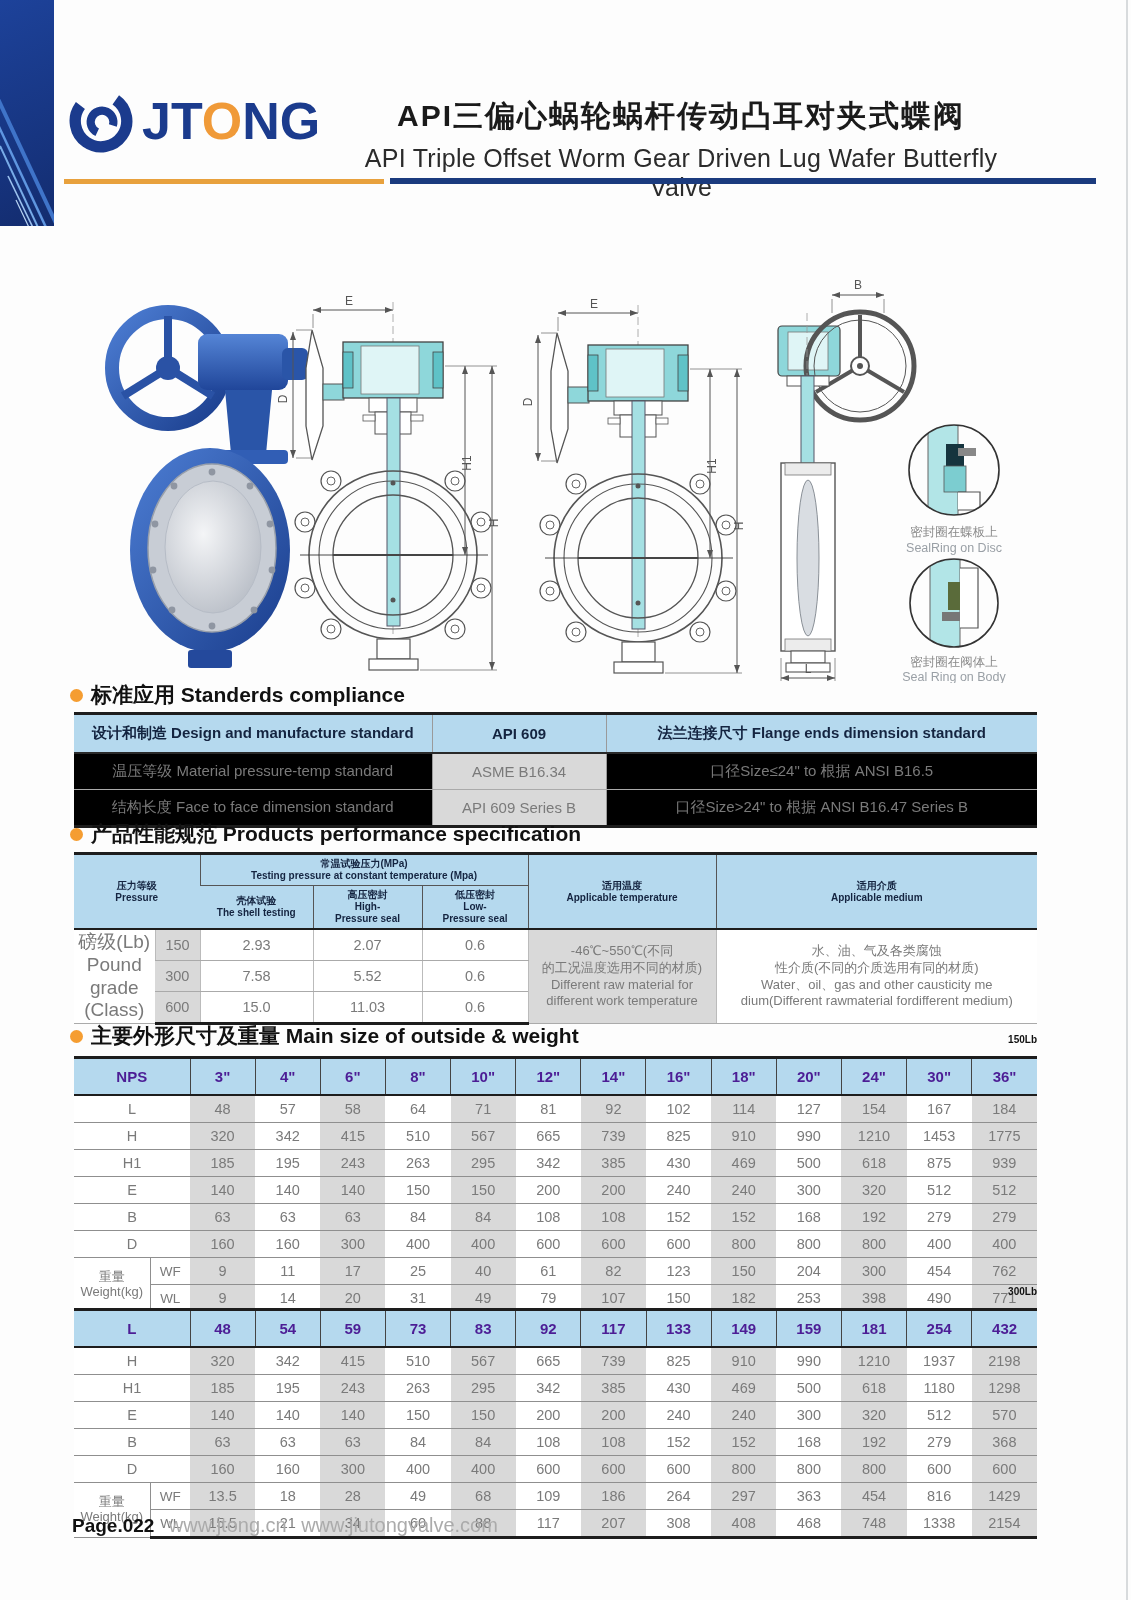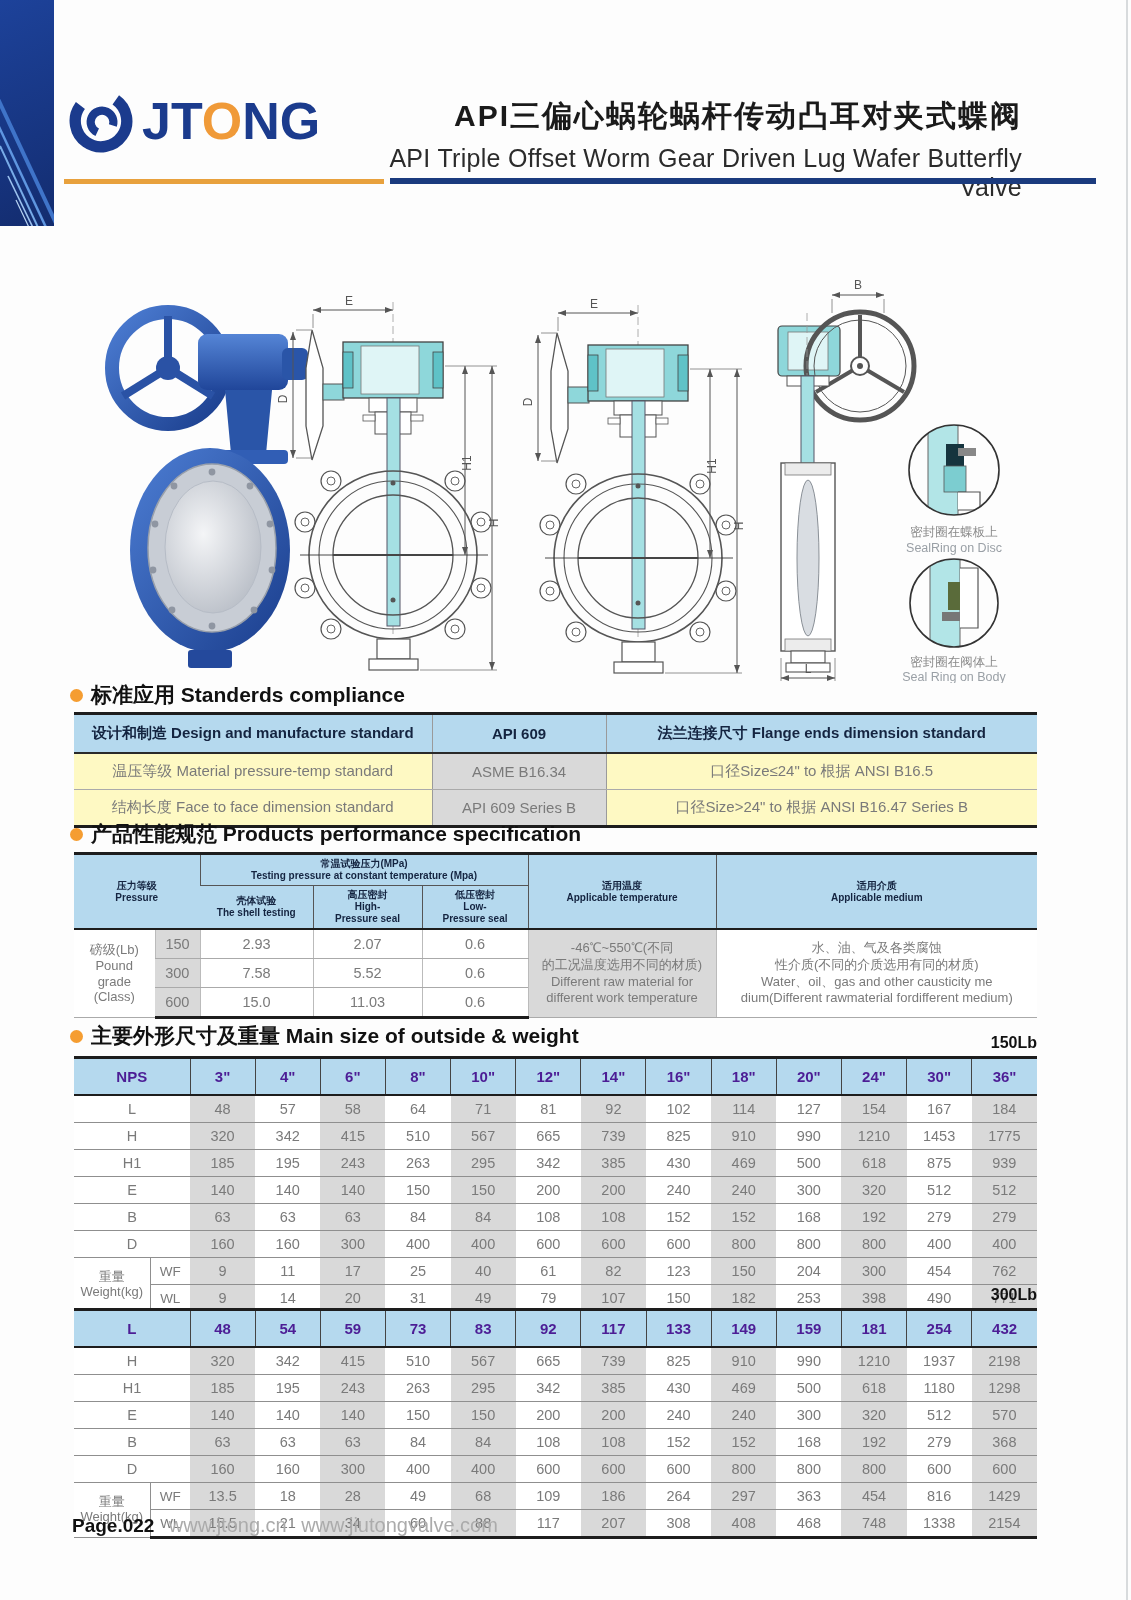--- a/index.html
+++ b/index.html
@@ -5,69 +5,69 @@
   html,body{margin:0;padding:0;background:#e9e9e9;}
   .page{position:relative;width:1131px;height:1600px;margin:0 auto;background:#fdfdfd;
         font-family:"Liberation Sans",sans-serif;overflow:hidden;}
   
   .left-band{position:absolute;left:0;top:0;width:54px;height:226px;
              background:linear-gradient(155deg,#1d429a 0%,#16337d 70%,#132c6e 100%);}
   
   .logo{position:absolute;left:68px;top:86px;display:flex;align-items:center;}
   .logo-text{font-size:52px;font-weight:bold;color:#1b3b8d;letter-spacing:0px;line-height:1;margin-left:8px;text-align:right;}
   .logo-text .o{color:#f09a38;}
-  .titles{position:absolute;left:340px;top:96px;width:682px;text-align:right;}
+  .titles{position:absolute;left:340px;top:96px;width:682px;text-align:center;}
   .title-zh{font-size:30px;font-weight:bold;color:#1a1a1a;letter-spacing:2px;}
   .title-en{font-size:25px;color:#2b2b2b;margin-top:7px;letter-spacing:0.3px;}
   .rule-orange{position:absolute;left:64px;top:179px;width:320px;height:5px;background:#e8a13d;}
   .rule-blue{position:absolute;left:390px;top:178px;width:706px;height:6px;background:#1b3b7e;}
   
   .drawings{position:absolute;left:60px;top:268px;width:1010px;height:415px;}
   .dm{font-family:"Liberation Sans",sans-serif;font-size:12px;fill:#555;}
   .cap-zh{font-family:"Liberation Sans",sans-serif;font-size:12.5px;fill:#8a8a8a;}
   .cap-en{font-family:"Liberation Sans",sans-serif;font-size:12.5px;fill:#9aa0a6;}
   
   .section-title{position:absolute;left:70px;font-size:21px;font-weight:bold;color:#111;}
   .dot{display:inline-block;width:13px;height:13px;border-radius:50%;background:#f59d31;margin-right:8px;}
   #st-standards{top:681px;} #st-perf{top:820px;} #st-size{top:1022px;}
   
   table{border-spacing:0;}
   .std{position:absolute;left:74px;top:712px;width:963px;border-collapse:collapse;table-layout:fixed;}
   .std th{background:#b5d9ee;color:#142440;font-weight:bold;font-size:15px;height:35px;
           border-top:3px solid #1d1d1d;border-bottom:2px solid #2a2a2a;}
   .std th+th,.std td+td{border-left:1px solid #9a9a9a;}
-  .std td{height:33px;text-align:center;color:#7a7a7a;font-size:15px;border-bottom:1px solid #aaa;background:#fef9c3;}
+  .std td{height:33px;text-align:center;color:#7a7a7a;font-size:15px;border-bottom:1px solid #aaa;background:#000000;}
   .std tr:last-child td{border-bottom:3px solid #1d1d1d;}
   .std .g{background:#d9d9d9;}
   
   .perf{position:absolute;left:74px;top:852px;width:963px;border-collapse:collapse;table-layout:fixed;}
   .perf th{background:#b5d9ee;color:#142440;font-size:10px;font-weight:bold;padding:3px 0;line-height:1.2;
            border-top:3px solid #1d1d1d;}
   .perf tr+tr th{border-top:1px solid #555;}
   .perf th+th{border-left:1px solid #555;}
   .perf thead tr:first-child th{border-top:3px solid #1d1d1d;}
   .perf td{text-align:center;color:#7a7a7a;font-size:14.5px;height:26px;border-bottom:1px solid #aaa;background:#fff;}
   .perf td+td{border-left:1px solid #bbb;}
   .perf tbody tr:first-child td{border-top:2px solid #1d1d1d;}
   .perf tbody tr:last-child td{border-bottom:3px solid #1d1d1d;}
   .perf .g{background:#d9d9d9;}
-  .perf .plabel{line-height:1.2;font-size:13px;}
+  .perf .plabel{line-height:1.2;font-size:19px;}
   .perf .ptemp,.perf .pmed{font-size:13px;line-height:1.3;}
   
   .size{position:absolute;left:74px;width:963px;border-collapse:collapse;table-layout:fixed;}
   #size150{top:1056px;} #size300{top:1308px;}
   .size th{background:#b5d9ee;color:#4c1d95;font-weight:bold;font-size:15px;height:33px;
            border-top:3px solid #1d1d1d;border-bottom:2px solid #1d1d1d;}
   .size th+th{border-left:1px solid #444;}
   .size td{height:24px;text-align:center;color:#7a7a7a;font-size:14.5px;border-bottom:1px solid #8f8f8f;background:#fff;}
   .size td.g{background:#d9d9d9;}
   .size tbody tr:last-child td{border-bottom:3px solid #1d1d1d;}
   .size td.wlbl{font-size:13px;line-height:1.15;border-right:1px solid #8f8f8f;}
   .size td.wsub{font-size:13.5px;}
-  .badge{position:absolute;right:94px;font-size:16px;font-weight:bold;color:#111;}
+  .badge{position:absolute;right:94px;font-size:10px;font-weight:bold;color:#111;}
   #b150{top:1034px;} #b300{top:1286px;margin-left:32px;}
   
   .footer{position:absolute;left:72px;top:1514px;}
   .page-num{font-weight:bold;font-size:19px;color:#111;}
   .urls{color:#ababab;font-size:20px;margin-left:10px;}
   .scan-edge{position:absolute;right:3px;top:0;width:2px;height:1600px;background:#d8dbdd;}
 </style>
 </head>
 <body>
 

